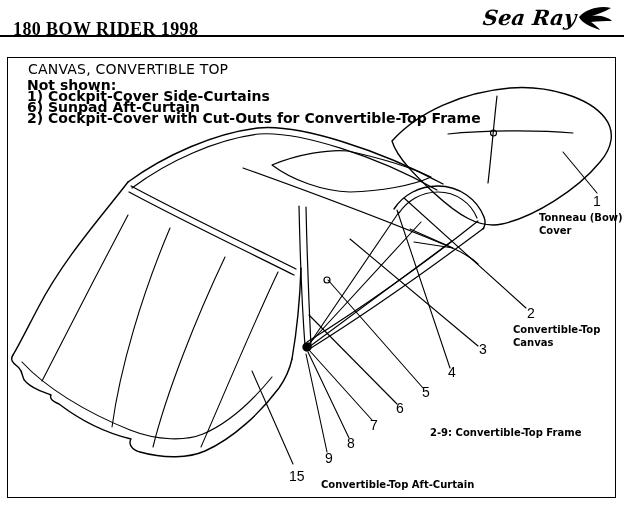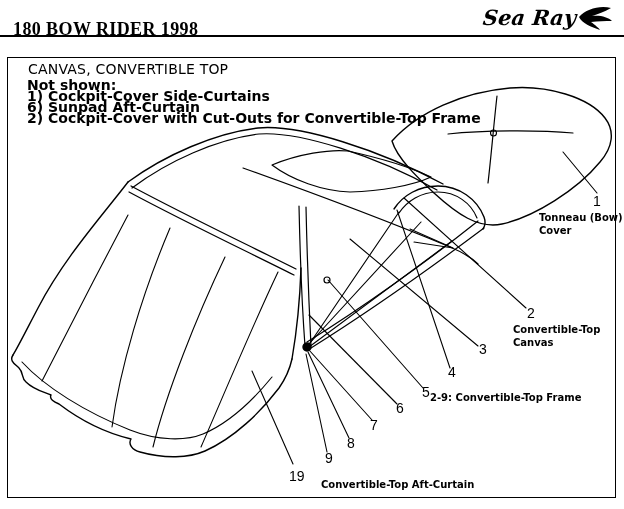--- a/index.html
+++ b/index.html
@@ -125,30 +125,30 @@
 
   <span class="callout" style="left:593px;top:194px;">1</span>
   <span class="callout" style="left:527px;top:306px;">2</span>
   <span class="callout" style="left:479px;top:342px;">3</span>
   <span class="callout" style="left:448px;top:365px;">4</span>
   <span class="callout" style="left:422px;top:385px;">5</span>
   <span class="callout" style="left:396px;top:401px;">6</span>
   <span class="callout" style="left:370px;top:418px;">7</span>
   <span class="callout" style="left:347px;top:436px;">8</span>
   <span class="callout" style="left:325px;top:451px;">9</span>
-  <span class="callout" style="left:289px;top:469px;">19</span>
+  <span class="callout" style="left:289px;top:469px;">15</span>
 
   <div class="lbl" style="left:513px;top:323px;">
     <div>Convertible-Top</div>
     <div>Canvas</div>
   </div>
   <div class="lbl" style="left:539px;top:211px;">
     <div>Tonneau (Bow)</div>
     <div>Cover</div>
   </div>
-  <div class="lbl" style="left:430px;top:391px;text-align:right;">
+  <div class="lbl" style="left:430px;top:426px;text-align:right;">
     <div>2-9: Convertible-Top Frame</div>
   </div>
   <div class="lbl" style="left:321px;top:478px;">
     <div>Convertible-Top Aft-Curtain</div>
   </div>
 
 </div>
 
 </body></html>

